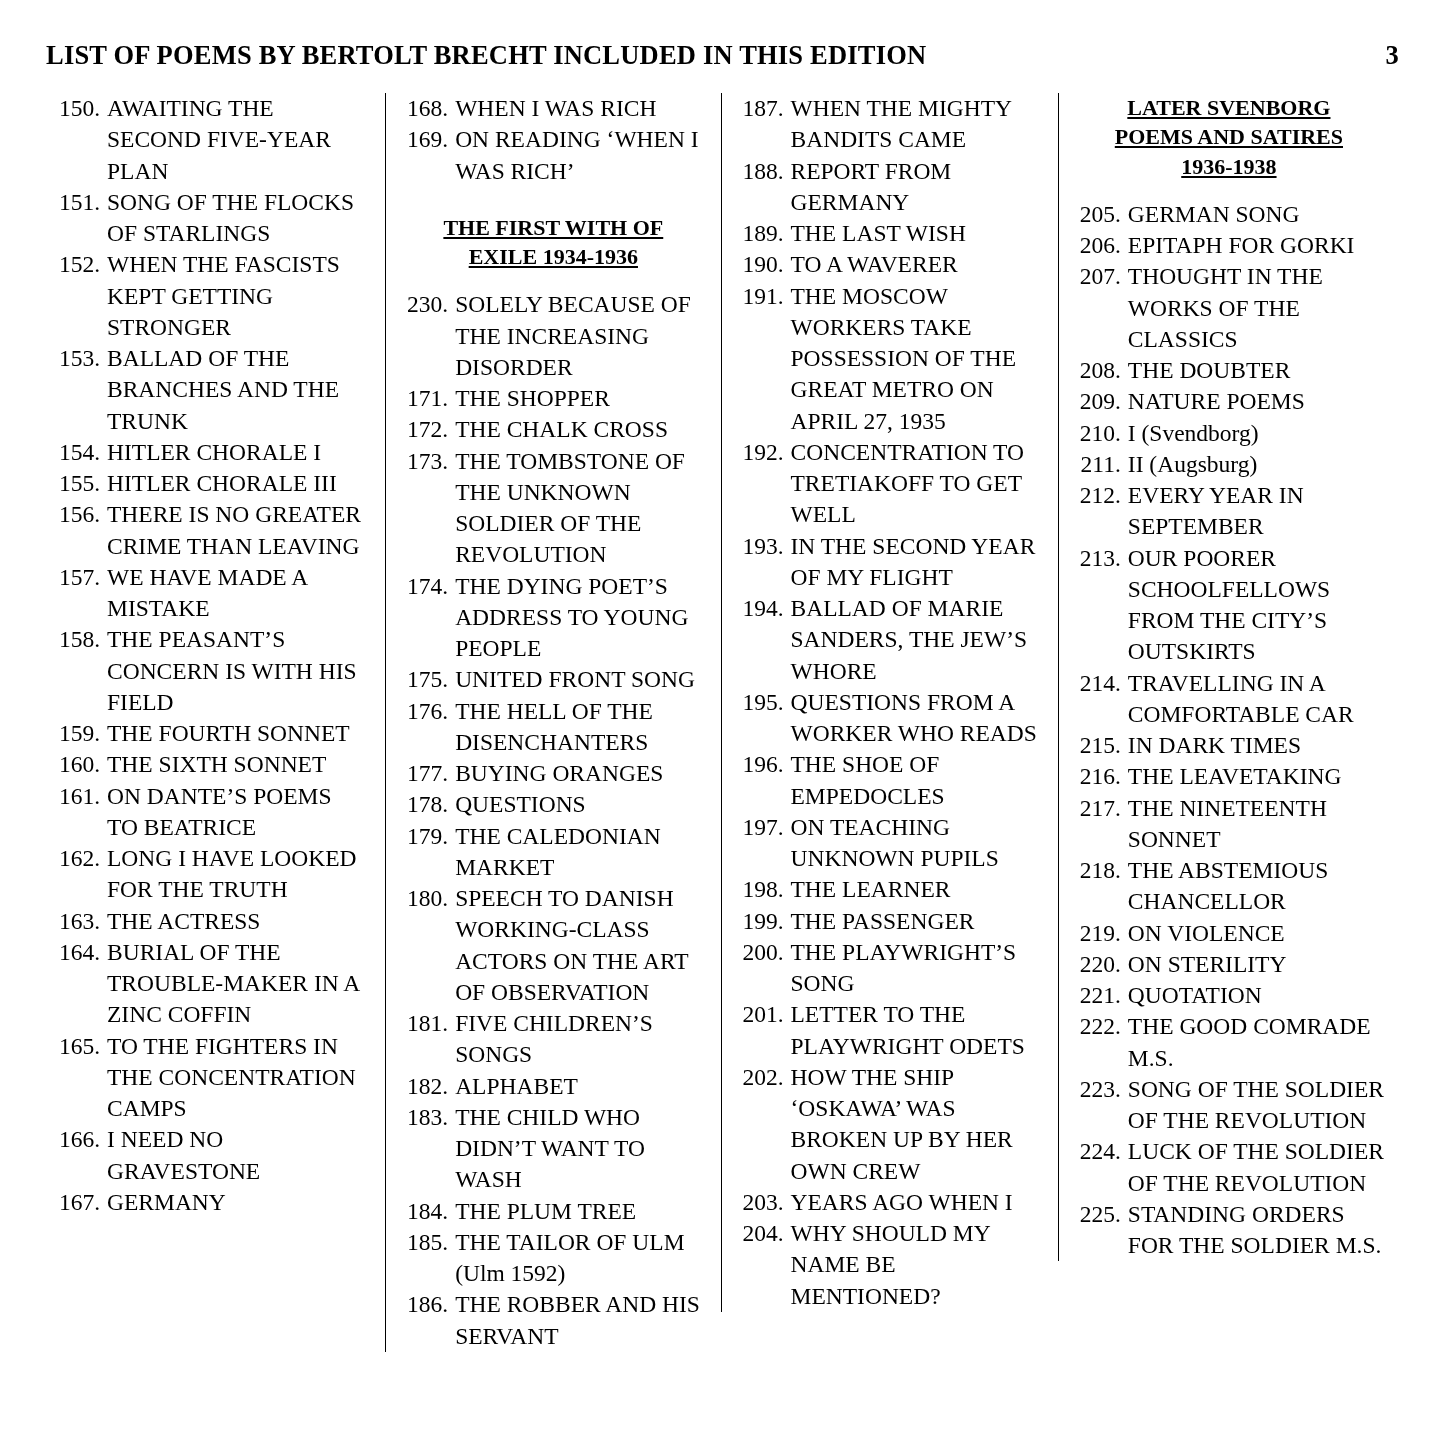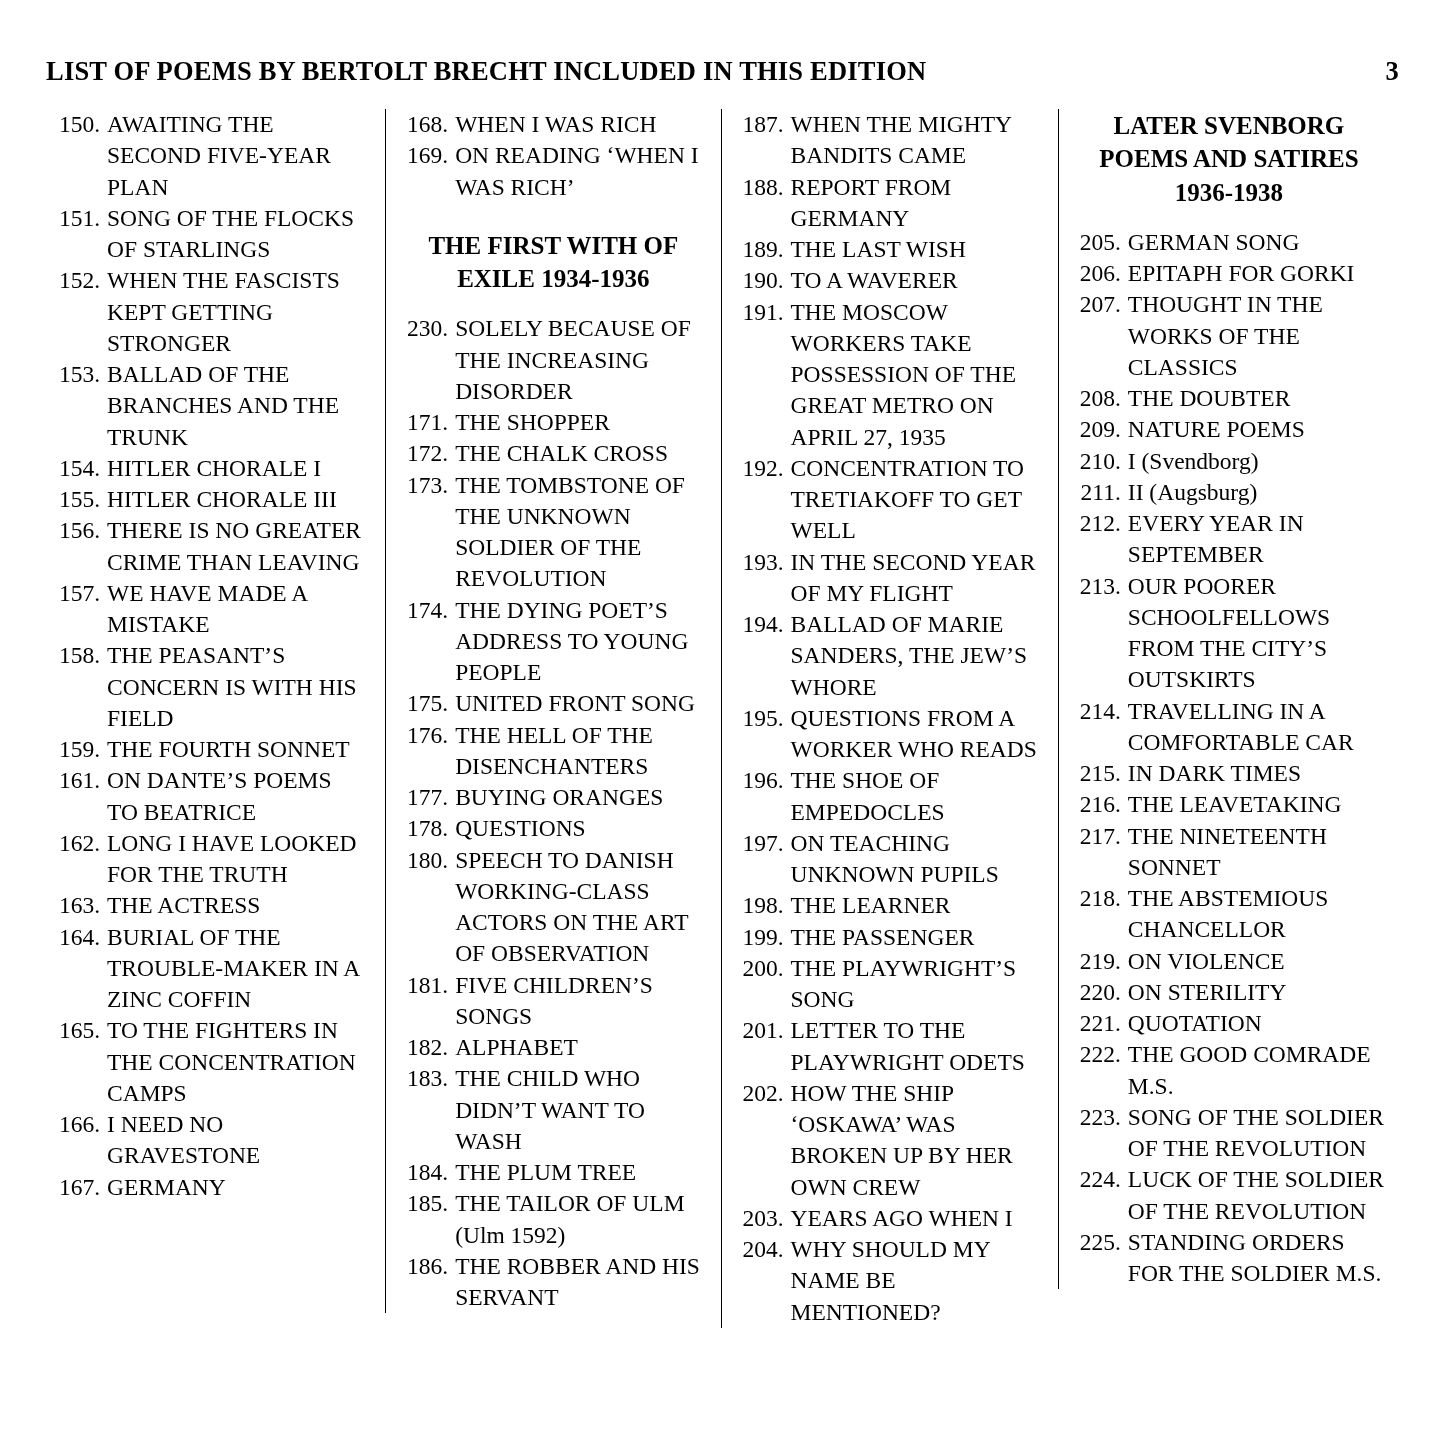--- a/index.html
+++ b/index.html
@@ -21,21 +21,20 @@
     display: flex;
     align-items: baseline;
     justify-content: space-between;
     font-weight: bold;
     font-size: 26.5px;
     letter-spacing: 0.2px;
     margin-bottom: 22px;
   }
   .header-title {
     white-space: nowrap;
-    margin-top: 16px;
   }
   .page-number {
     font-weight: bold;
     font-size: 26.5px;
   }
   .columns {
     display: flex;
     align-items: flex-start;
     height: 1320px;
   }
@@ -64,23 +63,24 @@
     width: 50px;
     padding-right: 7px;
     white-space: nowrap;
   }
   .title {
     flex: 1 1 auto;
   }
   .section-head {
     text-align: center;
     font-weight: bold;
-    font-size: 25px;
+    font-size: 22px;
     line-height: 1.33;
     margin: 26px 6px 18px 6px;
+    text-decoration: underline;
   }
   .section-head.first-in-col {
     margin-top: 0;
   }
   .section-head div { white-space: nowrap; }
 </style>
 </head>
 <body>
 
 <div class="page">
@@ -126,20 +126,24 @@
         </div>
         <div class="entry">
           <span class="num">158.</span>
           <span class="title">THE PEASANT’S CONCERN IS WITH HIS FIELD</span>
         </div>
         <div class="entry">
           <span class="num">159.</span>
           <span class="title">THE FOURTH SONNET</span>
         </div>
         <div class="entry">
+          <span class="num">160.</span>
+          <span class="title">THE SIXTH SONNET</span>
+        </div>
+        <div class="entry">
           <span class="num">161.</span>
           <span class="title">ON DANTE’S POEMS TO BEATRICE</span>
         </div>
         <div class="entry">
           <span class="num">162.</span>
           <span class="title">LONG I HAVE LOOKED FOR THE TRUTH</span>
         </div>
         <div class="entry">
           <span class="num">163.</span>
           <span class="title">THE ACTRESS</span>
@@ -202,20 +206,24 @@
           <span class="num">176.</span>
           <span class="title">THE HELL OF THE DISENCHANTERS</span>
         </div>
         <div class="entry">
           <span class="num">177.</span>
           <span class="title">BUYING ORANGES</span>
         </div>
         <div class="entry">
           <span class="num">178.</span>
           <span class="title">QUESTIONS</span>
+        </div>
+        <div class="entry">
+          <span class="num">179.</span>
+          <span class="title">THE CALEDONIAN MARKET</span>
         </div>
         <div class="entry">
           <span class="num">180.</span>
           <span class="title">SPEECH TO DANISH WORKING-CLASS ACTORS ON THE ART OF OBSERVATION</span>
         </div>
         <div class="entry">
           <span class="num">181.</span>
           <span class="title">FIVE CHILDREN’S SONGS</span>
         </div>
         <div class="entry">

